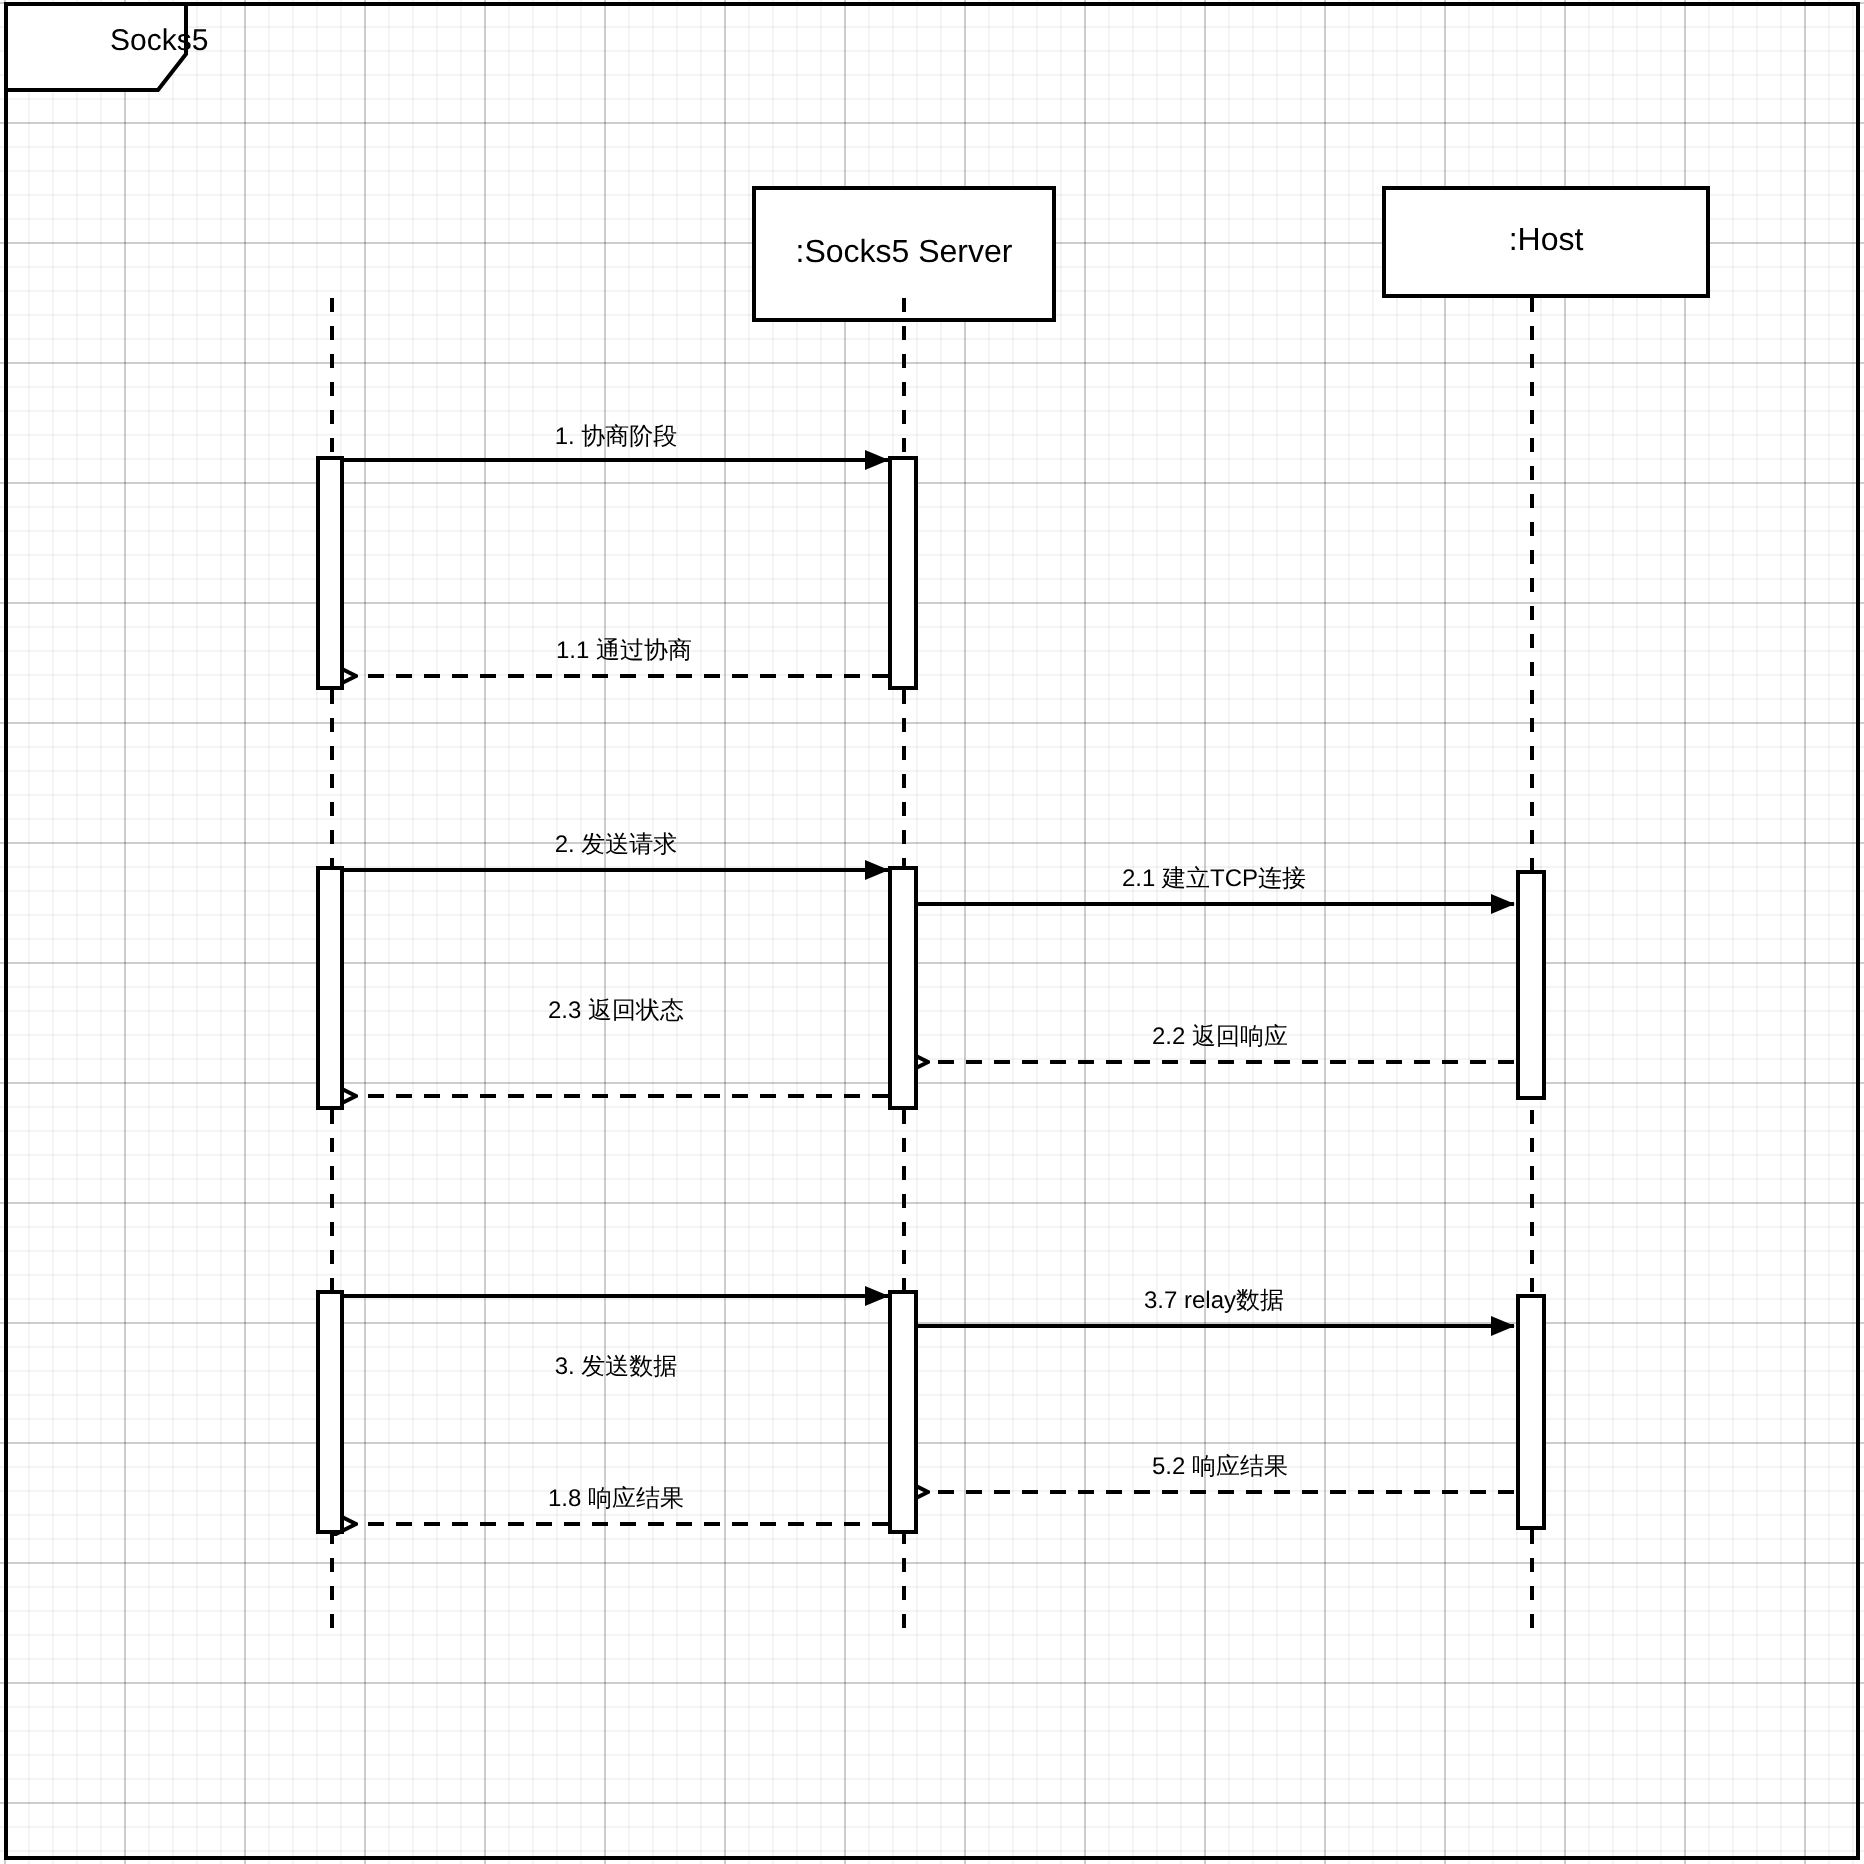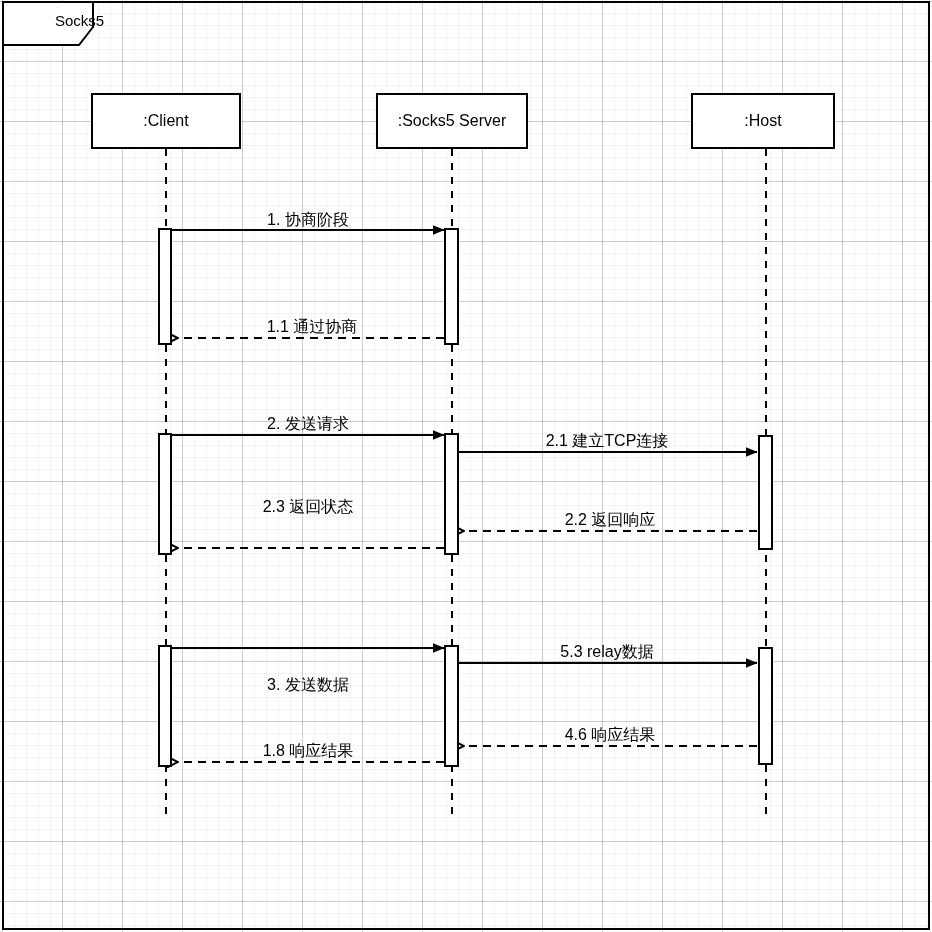--- a/index.html
+++ b/index.html
@@ -54,21 +54,21 @@
     white-space: nowrap;
   }
   .activation {
     position: absolute;
     background: #ffffff;
     border: 2px solid #000000;
     box-sizing: border-box;
   }
   .msg-label {
     position: absolute;
-    font-size: 16px;
+    font-size: 12px;
     color: #000000;
     white-space: nowrap;
     transform: translateX(-50%);
     text-align: left;
     background: transparent;
   }
   .frame-tab {
     position: absolute;
     left: 2px;
     top: 1px;
@@ -92,27 +92,24 @@
 
   <div id="frame-border"></div>
 
   <div class="frame-tab">
     <svg width="96" height="46" viewBox="0 0 96 46">
       <path d="M 1 1 L 91 1 L 91 26 L 77 44 L 1 44 Z" fill="#ffffff" stroke="#000000" stroke-width="2"></path>
     </svg>
     <span class="frame-tab-text">Socks5</span>
   </div>
 
-  <div class="lifeline-box" style="left:91px; top:93px; width:150px; height:56px;">
-    <span>:Client</span>
-  </div>
-  <div class="lifeline-box" style="left:376px; top:93px; width:152px; height:56px;">
+  <div class="lifeline-box" style="left:376px; top:93px; width:152px; height:68px;">
     <span>:Socks5 Server</span>
   </div>
-  <div class="lifeline-box" style="left:691px; top:93px; width:144px; height:56px;">
+  <div class="lifeline-box" style="left:691px; top:93px; width:164px; height:56px;">
     <span>:Host</span>
   </div>
 
   <svg class="layer" viewBox="0 0 932 932">
     <defs>
       <marker id="arrow-solid" viewBox="0 0 12 10" refX="11.5" refY="5" markerWidth="12" markerHeight="10" orient="auto-start-reverse" markerUnits="userSpaceOnUse">
         <path d="M 0 0 L 12 5 L 0 10 z" fill="#000000"></path>
       </marker>
       <marker id="arrow-open" viewBox="0 0 14 12" refX="1" refY="6" markerWidth="14" markerHeight="12" orient="auto" markerUnits="userSpaceOnUse">
         <path d="M 13 0 L 1 6 L 13 12" fill="none" stroke="#000000" stroke-width="2"></path>
@@ -150,17 +147,17 @@
 
   <div class="msg-label" style="left:308px; top:210px;">1. 协商阶段</div>
   <div class="msg-label" style="left:312px; top:317px;">1.1 通过协商</div>
 
   <div class="msg-label" style="left:308px; top:414px;">2. 发送请求</div>
   <div class="msg-label" style="left:607px; top:431px;">2.1 建立TCP连接</div>
   <div class="msg-label" style="left:610px; top:510px;">2.2 返回响应</div>
   <div class="msg-label" style="left:308px; top:497px;">2.3 返回状态</div>
 
   <div class="msg-label" style="left:308px; top:627px;margin-top:48px;">3. 发送数据</div>
-  <div class="msg-label" style="left:607px; top:642px;">5.3 relay数据</div>
-  <div class="msg-label" style="left:610px; top:725px;">4.6 响应结果</div>
+  <div class="msg-label" style="left:607px; top:642px;">3.7 relay数据</div>
+  <div class="msg-label" style="left:610px; top:725px;">5.2 响应结果</div>
   <div class="msg-label" style="left:308px; top:741px;">1.8 响应结果</div>
 
 </div>
 
 </body></html>

